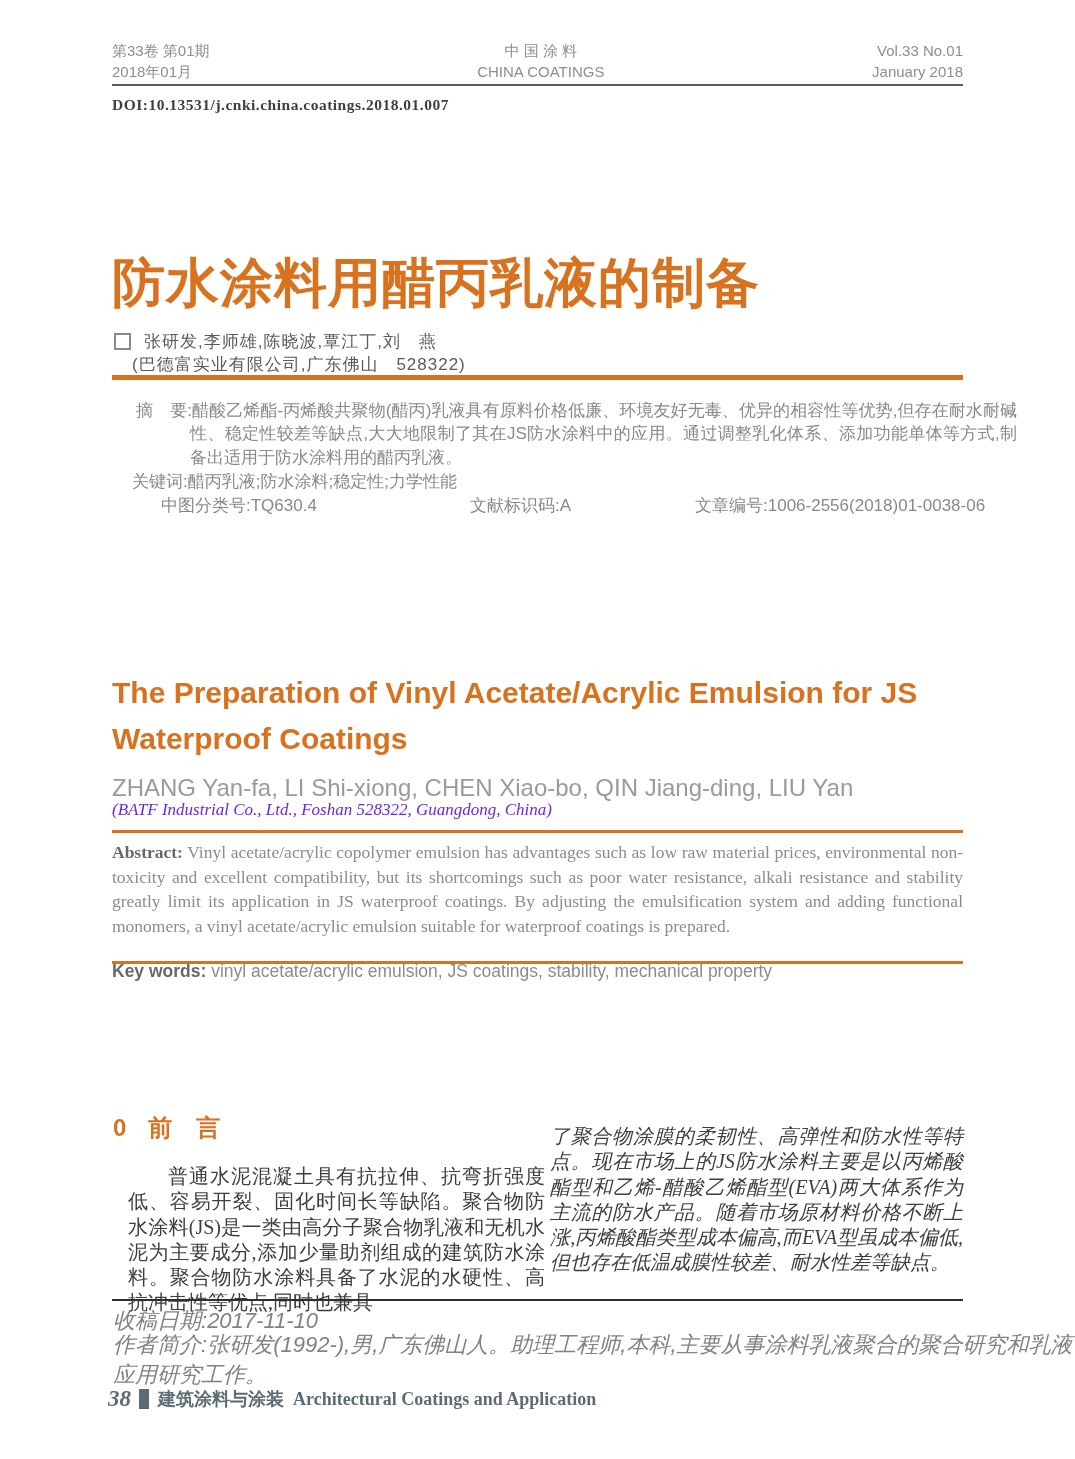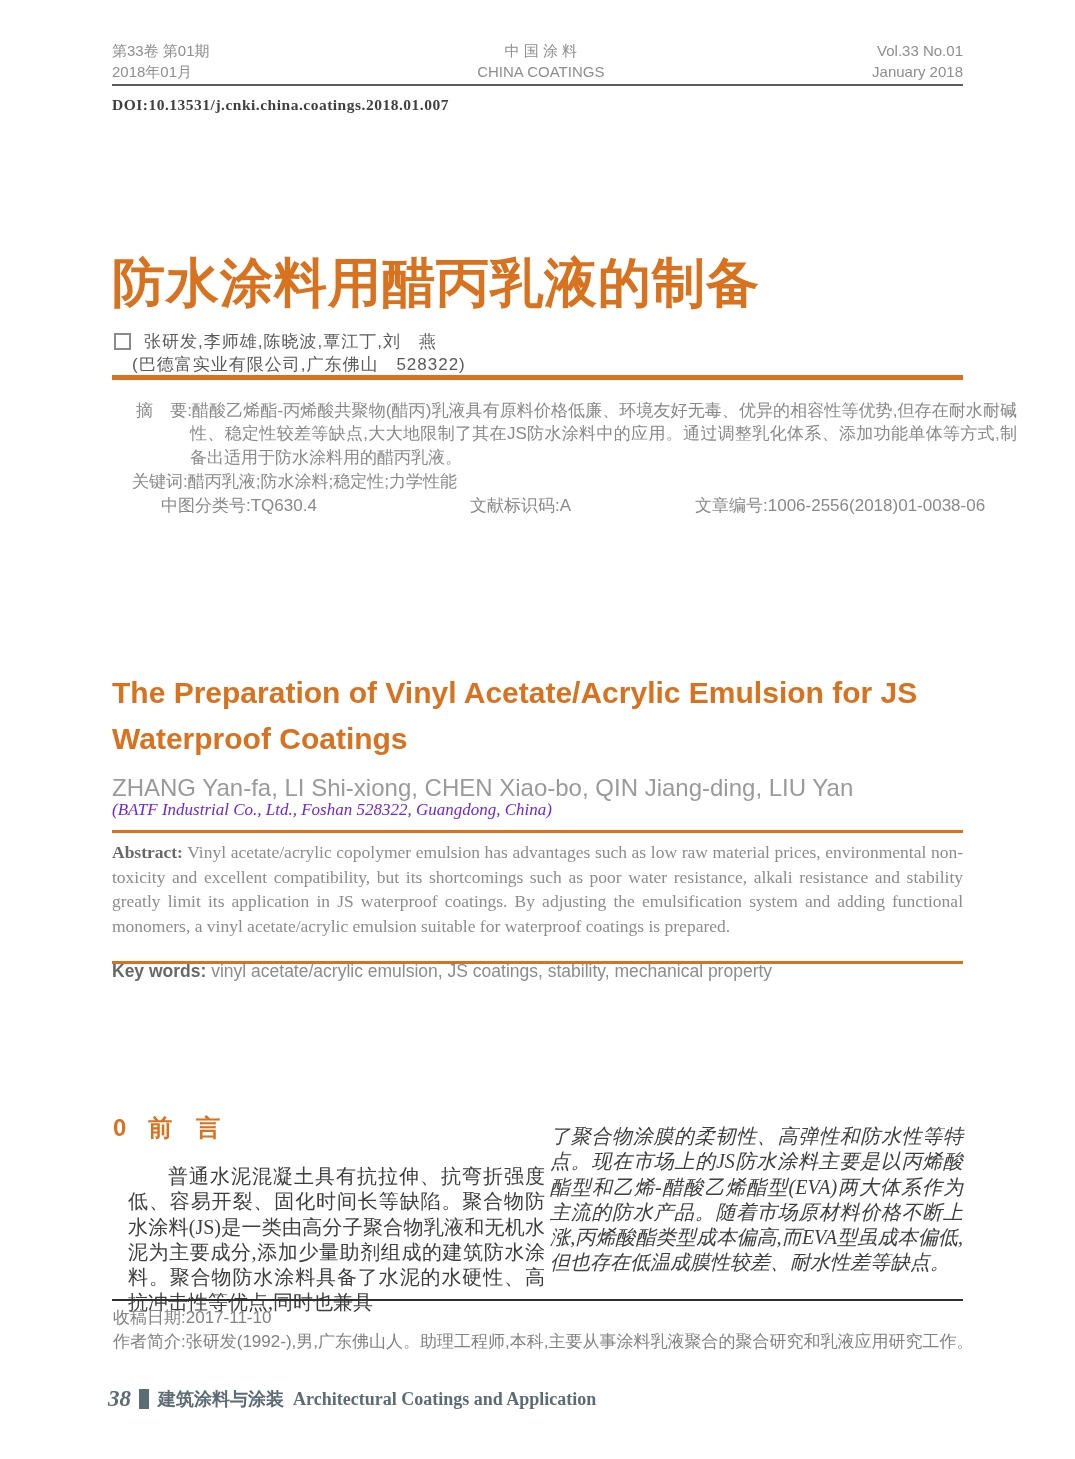--- a/index.html
+++ b/index.html
@@ -113,21 +113,21 @@
     font-size: 20px; line-height: 25.3px; color: #3e3e3e;
     text-align: justify;
   }
   .body-col.left  { left: 112px; top: 1148px; width: 417px; text-indent: 2em; }
   .body-col.right { left: 550px; top: 1124px; width: 413px; }
   
   .footnote-rule {
     position: absolute; left: 112px; top: 1299px; width: 851px; height: 2px;
     background: #2f2f2f;
   }
-  .footnote-line { position: absolute; left: 113px; font-size: 17px; color: #828282; }
+  .footnote-line { position: absolute; left: 113px; font-size: 22px; color: #828282; font-style: italic; }
   .footnote-line.received { top: 1306px; }
   .footnote-line.bio      { top: 1330px; }
   
   .page-footer {
     position: absolute; left: 108px; top: 1386px;
     display: flex; align-items: center; color: #5d6b74;
   }
   .page-footer .page-num {
     font-family: "Liberation Serif", serif; font-style: italic; font-weight: bold;
     font-size: 23px; margin-right: 8px;

